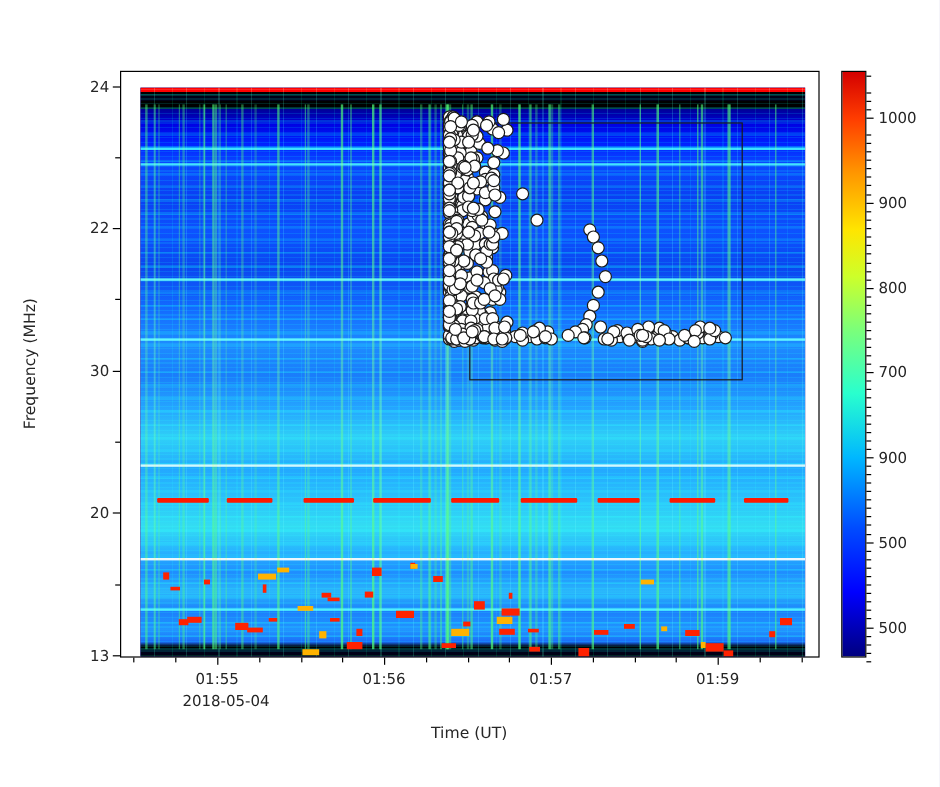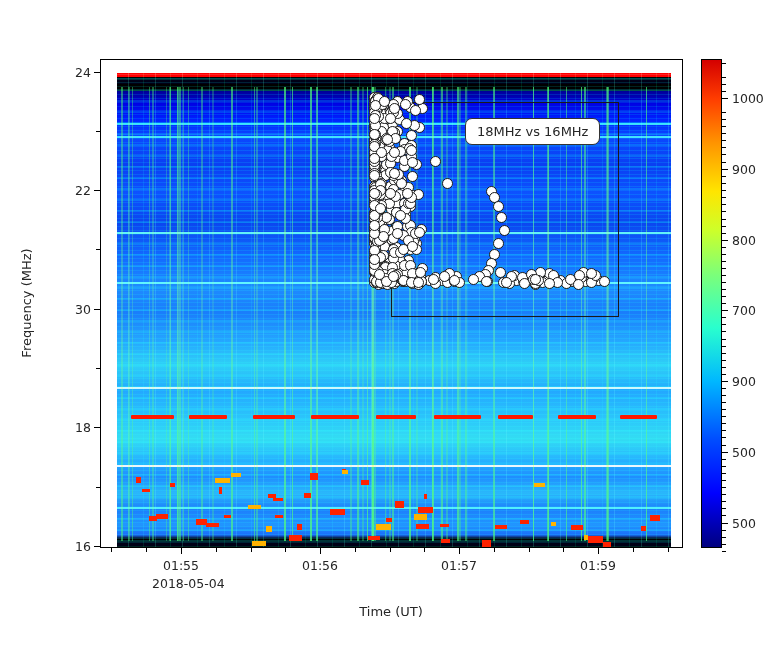--- a/index.html
+++ b/index.html
@@ -749,34 +749,33 @@
         <div class="pt" style="left: 381.267px; top: 215.821px;"></div>
         <div class="pt" style="left: 313.856px; top: 207.452px;"></div>
         <div class="pt" style="left: 427.219px; top: 213.575px;"></div>
         <div class="pt" style="left: 432.297px; top: 215.352px;"></div>
         <div class="pt" style="left: 348.002px; top: 215.429px;"></div>
         <div class="pt" style="left: 379.645px; top: 215.519px;"></div>
         <div class="pt" style="left: 286.794px; top: 210.795px;"></div>
         <div class="pt" style="left: 428.748px; top: 213.714px;"></div>
       </div>
 
-    <div id="annotation">18MHz vs 16MHz</div>
   </div>
 
   <div id="ytick-layer">
       <div class="ytick" style="top: 72px;"></div>
       <div class="ytlabel" style="top: 72px;">24</div>
       <div class="ytick" style="top: 190px;"></div>
       <div class="ytlabel" style="top: 190px;">22</div>
       <div class="ytick" style="top: 309px;"></div>
       <div class="ytlabel" style="top: 309px;">30</div>
       <div class="ytick" style="top: 427px;"></div>
-      <div class="ytlabel" style="top: 427px;">18</div>
+      <div class="ytlabel" style="top: 427px;">20</div>
       <div class="ytick" style="top: 546px;"></div>
-      <div class="ytlabel" style="top: 546px;">16</div>
+      <div class="ytlabel" style="top: 546px;">13</div>
       <div class="ytick minor" style="top: 131px;"></div>
       <div class="ytick minor" style="top: 249px;"></div>
       <div class="ytick minor" style="top: 368px;"></div>
       <div class="ytick minor" style="top: 487px;"></div>
     </div>
   <div id="xtick-layer">
       <div class="xtick" style="left: 181px;"></div>
       <div class="xtlabel" style="left: 181px;">01:55</div>
       <div class="xtick" style="left: 320px;"></div>
       <div class="xtlabel" style="left: 320px;">01:56</div>

